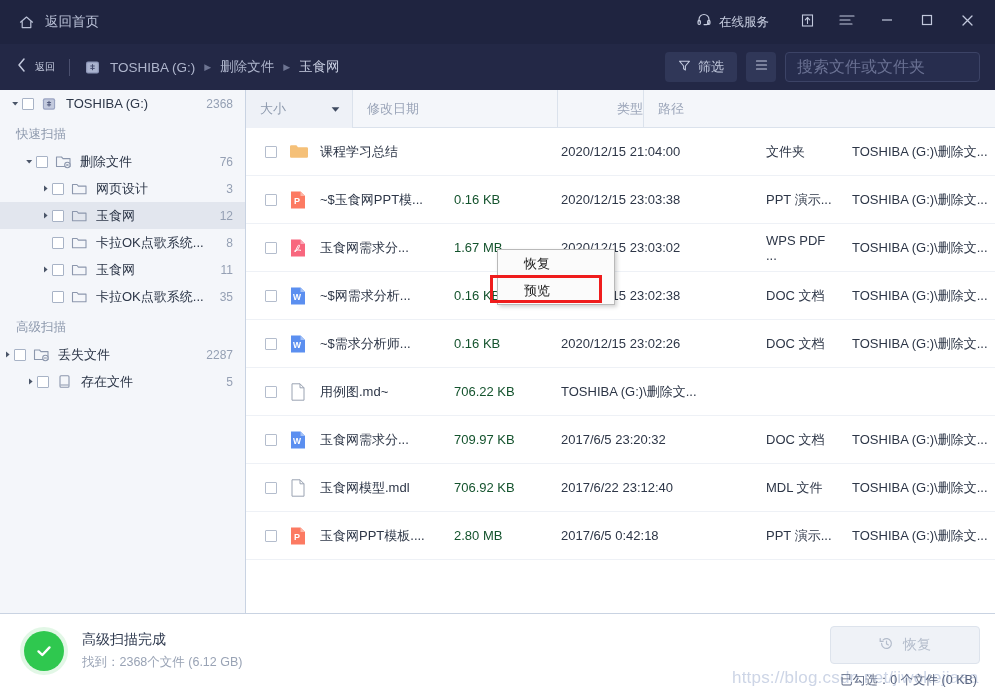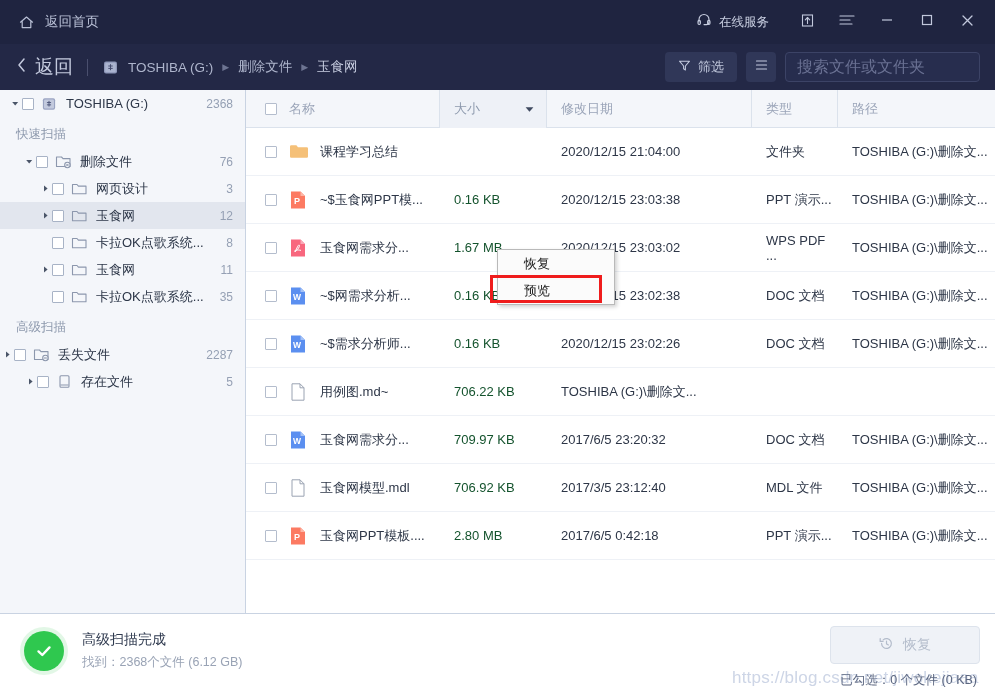--- a/index.html
+++ b/index.html
@@ -28,21 +28,21 @@
     color:#c2c8dc;
   }
 
   
   .navbar {
     position:absolute; top:44px; left:0; width:995px; height:46px;
     background:#232846;
     display:flex; align-items:center;
   }
   .back-btn { display:flex; align-items:center; gap:8px; margin-left:16px; }
-  .back-label { color:#c3c9dd; font-size:19px;text-align:center; }
+  .back-label { color:#c3c9dd; font-size:10px;text-align:center; }
   .nav-sep { width:1px; height:17px; background:#4a4f6e; margin:0 14px; }
   .crumbs { display:flex; align-items:center; gap:0px; }
   .drive-ic { width:17px; height:17px; margin-right:9px; }
   .crumb { color:#aeb5cc; font-size:13.5px; }
   .crumb.last { color:#c9cfe2; }
   .crumb-sep { color:#6d7492; font-size:9px; margin:0 9px; }
 
   .nav-right { margin-left:auto; display:flex; align-items:center; padding-right:15px; gap:9px; }
   .filter-btn {
     height:30px; padding:0 13px; border-radius:4px; background:#303758;
@@ -96,21 +96,21 @@
     background:#f4f6fa; border-bottom:1px solid #dbe2ec;
   }
   .th {
     font-size:13px; color:#9aa4b8; height:38px; display:flex; align-items:center;
     border-right:1px solid #dbe2ec; padding-left:14px;
   }
   .th.c-name { width:194px; padding-left:0; }
   .th.c-size { width:107px; justify-content:space-between; padding-right:12px;
                background:#eef1f7; color:#8d99ad; }
   .th.c-date { width:205px; }
-  .th.c-type { width:86px; }
+  .th.c-type { width:86px;justify-content:flex-end; }
   .th.c-path { flex:1; border-right:none; }
   .th-cbx {
     width:12px; height:12px; border:1px solid #b4bdcd; background:#fff;
     border-radius:1px; margin:0 12px 0 19px;
   }
 
   .row {
     display:flex; align-items:center; height:48px;
     border-bottom:1px solid #eef1f6; font-size:13px; color:#2d3647;
   }
@@ -432,24 +432,20 @@
             <path d="M4.4 11 H12.6" stroke="#8c97ad" stroke-width="1"></path>
           </svg>
         </span>
       <span class="tlabel">存在文件</span>
       <span class="tcount">5</span>
     </div>
   </div>
 
   <div class="table">
     <div class="thead">
-      <div class="th c-name">
-        <span class="th-cbx"></span>
-        <span>名称</span>
-      </div>
       <div class="th c-size">
         <span>大小</span>
         <span><svg width="9" height="7" viewBox="0 0 9 7">
               <path d="M0.6 1.2 L8.4 1.2 L4.5 5.8 Z" fill="#3f4a60"></path>
             </svg></span>
       </div>
       <div class="th c-date">
           <span>修改日期</span>
         </div>
       <div class="th c-type">
@@ -600,21 +596,21 @@
         <span class="row-cbx"></span>
         <span class="fico">
             <svg width="18" height="20" viewBox="0 0 18 20">
               <path d="M3 1.8 H11 L15 5.8 V18.2 H3 Z" fill="#fff" stroke="#9aa3b2" stroke-width="1"></path>
               <path d="M11 1.8 V5.8 H15" fill="none" stroke="#9aa3b2" stroke-width="1"></path>
             </svg>
           </span>
         <span class="fname">玉食网模型.mdl</span>
       </div>
       <div class="cell c-size">706.92 KB</div>
-      <div class="cell c-date">2017/3/5 23:12:40</div>
+      <div class="cell c-date">2017/6/22 23:12:40</div>
       <div class="cell c-type">MDL 文件</div>
       <div class="cell c-path">
           <span>TOSHIBA (G:)\删除文...</span>
         </div>
     </div>
 
     <div class="row">
       <div class="cell c-name">
         <span class="row-cbx"></span>
         <span class="fico">

